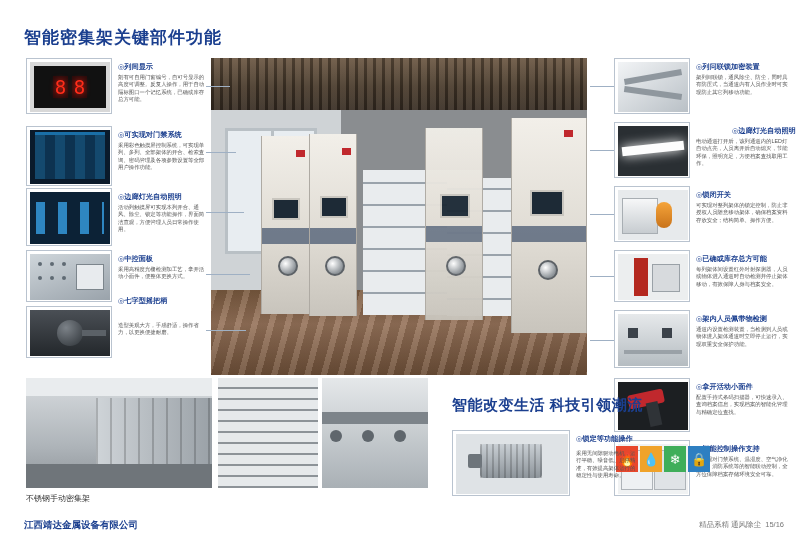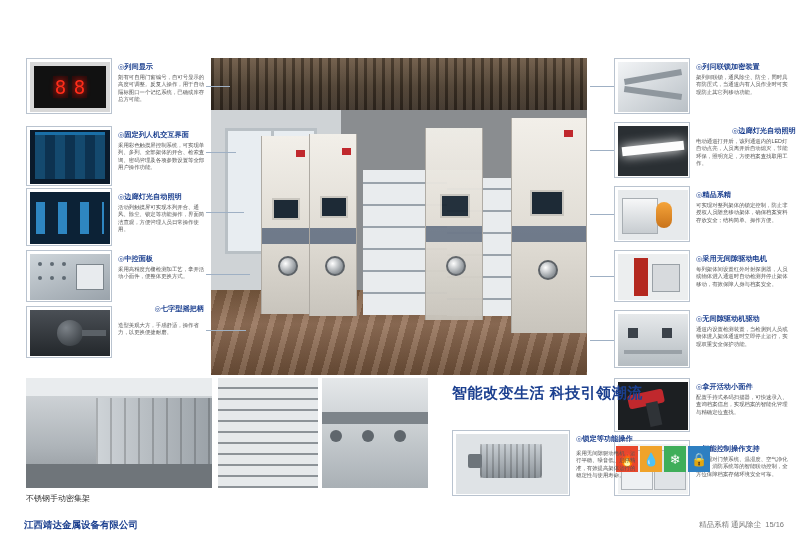--- a/index.html
+++ b/index.html
@@ -90,20 +90,21 @@
   
   .icons{position:absolute;display:flex;gap:2px;}
   .icons div{width:22px;height:26px;display:flex;align-items:center;justify-content:center;
     color:#fff;font-size:13px;}
 </style>
 </head>
 <body>
 
 <div class="page">
 
+  <div class="hdr-cn">智能密集架关键部件功能</div>
   <div class="hdr-en">
   </div>
 
   <div class="hero">
     <div class="ceil"></div>
     <div class="backwall"></div>
     <div class="win"></div>
     <div class="floor"></div>
 
     <div class="shelfstack" style="left:152px;top:112px;width:120px;height:145px;">
@@ -162,21 +163,21 @@
   <div class="dotline" style="left:206px;top:86px;width:24px;"></div>
 
   <div class="card" style="left:26px;top:126px;width:86px;height:60px;">
     <div class="thumb" style="width:80px;height:54px;">
       <div class="scr">
           <div class="hdrbar"></div>
           <div class="grid"></div>
         </div>
     </div>
   </div>
-  <div class="ttl" style="left:118px;top:130px;width:86px;">◎固定列人机交互界面</div>
+  <div class="ttl" style="left:118px;top:130px;width:86px;">◎可实现对门禁系统</div>
   <div class="bdy" style="left:118px;top:142px;width:88px;">采用彩色触摸屏控制系统，可实现单列、多列、全部架体的开合、检索查询、密码管理及各项参数设置等全部用户操作功能。</div>
   <div class="dotline" style="left:206px;top:152px;width:30px;"></div>
 
   <div class="card" style="left:26px;top:188px;width:86px;height:58px;">
     <div class="thumb" style="width:80px;height:52px;">
       <div class="scr2">
           <div class="bars"></div>
         </div>
     </div>
   </div>
@@ -202,21 +203,21 @@
   <div class="dotline" style="left:206px;top:274px;width:44px;"></div>
 
   <div class="card" style="left:26px;top:306px;width:86px;height:52px;">
     <div class="thumb" style="width:80px;height:46px;">
       <div class="handle">
           <div class="knob"></div>
         <div style="position:absolute;left:52px;top:20px;width:24px;height:6px;background:#5b6167;"></div>
       </div>
     </div>
   </div>
-  <div class="ttl" style="left:118px;top:304px;width:86px;text-align:right;">◎七字型摇把柄</div>
+  <div class="ttl" style="left:118px;top:296px;width:86px;">◎七字型摇把柄</div>
   <div class="bdy" style="left:118px;top:322px;width:88px;">造型美观大方，手感舒适，操作省力，以更换便捷耐磨。</div>
   <div class="dotline" style="left:206px;top:330px;width:40px;"></div>
 
   <div class="card" style="left:614px;top:58px;width:76px;height:56px;">
     <div class="thumb" style="width:70px;height:50px;background:#dfe3e6;">
       <div style="position:absolute;inset:0;background:linear-gradient(145deg,#f2f4f6,#b9c0c6);"></div>
       <div style="position:absolute;left:6px;top:12px;width:58px;height:6px;background:#8f979e;transform:rotate(-10deg);"></div>
       <div style="position:absolute;left:6px;top:28px;width:58px;height:6px;background:#8f979e;transform:rotate(8deg);"></div>
     </div>
   </div>
@@ -232,43 +233,43 @@
   <div class="ttl" style="left:696px;top:126px;width:96px;padding-left:36px;">◎边廊灯光自动照明</div>
   <div class="bdy" style="left:696px;top:138px;width:96px;">电动通道打开后，该列通道内的LED灯自动点亮，人员离开后自动熄灭，节能环保，照明充足，方便档案查找取用工作。</div>
   <div class="dotline" style="left:590px;top:150px;width:24px;"></div>
 
   <div class="card" style="left:614px;top:186px;width:76px;height:56px;">
     <div class="thumb" style="width:70px;height:50px;background:#e7eaec;">
       <div style="position:absolute;left:4px;top:8px;width:34px;height:34px;background:linear-gradient(180deg,#f6f7f8,#c7ccd0);border:1px solid #a8aeb3;"></div>
       <div style="position:absolute;left:38px;top:12px;width:16px;height:26px;border-radius:8px;background:linear-gradient(180deg,#f5a43a,#c9731a);"></div>
     </div>
   </div>
-  <div class="ttl" style="left:696px;top:190px;width:96px;">◎精品系精</div>
+  <div class="ttl" style="left:696px;top:190px;width:96px;">◎锁闭开关</div>
   <div class="bdy" style="left:696px;top:202px;width:96px;">可实现对整列架体的锁定控制，防止非授权人员随意移动架体，确保档案资料存放安全；结构简单、操作方便。</div>
   <div class="dotline" style="left:590px;top:214px;width:24px;"></div>
 
   <div class="card" style="left:614px;top:250px;width:76px;height:52px;">
     <div class="thumb" style="width:70px;height:46px;background:#eceeef;">
       <div style="position:absolute;left:16px;top:4px;width:14px;height:38px;background:#b4281f;"></div>
       <div style="position:absolute;left:34px;top:10px;width:26px;height:26px;background:#d7dadd;border:1px solid #9aa1a7;"></div>
     </div>
   </div>
-  <div class="ttl" style="left:696px;top:254px;width:96px;">◎采用无间隙驱动电机</div>
+  <div class="ttl" style="left:696px;top:254px;width:96px;">◎已确或库存总方可能</div>
   <div class="bdy" style="left:696px;top:266px;width:96px;">每列架体间设置红外对射探测器，人员或物体进入通道时自动检测并停止架体移动，有效保障人身与档案安全。</div>
   <div class="dotline" style="left:590px;top:276px;width:24px;"></div>
 
   <div class="card" style="left:614px;top:310px;width:76px;height:58px;">
     <div class="thumb" style="width:70px;height:52px;background:#cfd4d8;">
       <div style="position:absolute;inset:0;background:linear-gradient(180deg,#e6e9eb,#b5bcc1);"></div>
       <div style="position:absolute;left:10px;top:14px;width:10px;height:10px;background:#3b424a;"></div>
       <div style="position:absolute;left:44px;top:14px;width:10px;height:10px;background:#3b424a;"></div>
       <div style="position:absolute;left:6px;top:36px;width:58px;height:4px;background:#9aa1a7;"></div>
     </div>
   </div>
-  <div class="ttl" style="left:696px;top:314px;width:96px;">◎无间隙驱动机驱动</div>
+  <div class="ttl" style="left:696px;top:314px;width:96px;">◎架内人员佩带物检测</div>
   <div class="bdy" style="left:696px;top:326px;width:96px;">通道内设置检测装置，当检测到人员或物体进入架体通道时立即停止运行，实现双重安全保护功能。</div>
   <div class="dotline" style="left:590px;top:340px;width:24px;"></div>
 
   <div class="card" style="left:614px;top:378px;width:76px;height:54px;">
     <div class="thumb" style="width:70px;height:48px;background:#1c1f22;">
       <div style="position:absolute;left:10px;top:10px;width:36px;height:14px;background:#c0282d;border-radius:3px;transform:rotate(-12deg);"></div>
       <div style="position:absolute;left:30px;top:20px;width:12px;height:24px;background:#2f3337;transform:rotate(-12deg);"></div>
     </div>
   </div>
   <div class="ttl" style="left:696px;top:382px;width:96px;">◎拿开活动小面件</div>
@@ -306,21 +307,21 @@
   <div class="bigphoto" style="left:322px;top:378px;width:106px;height:110px;">
     <div style="position:absolute;inset:0;background:linear-gradient(180deg,#e5e8ea,#a9b0b5);"></div>
     <div style="position:absolute;left:0;top:34px;width:100%;height:12px;background:#7d848a;"></div>
     <div style="position:absolute;left:8px;top:52px;width:12px;height:12px;border-radius:50%;background:#5f666c;"></div>
     <div style="position:absolute;left:40px;top:52px;width:12px;height:12px;border-radius:50%;background:#5f666c;"></div>
     <div style="position:absolute;left:72px;top:52px;width:12px;height:12px;border-radius:50%;background:#5f666c;"></div>
   </div>
 
   <div class="caption" style="left:26px;top:493px;">不锈钢手动密集架</div>
 
-  <div class="sect-title" style="left:452px;top:384px;">智能改变生活 科技引领潮流</div>
+  <div class="sect-title" style="left:452px;top:396px;">智能改变生活 科技引领潮流</div>
 
   <div class="card" style="left:452px;top:430px;width:118px;height:66px;">
     <div class="thumb" style="width:112px;height:60px;background:#dfe3e6;">
       <div style="position:absolute;left:24px;top:10px;width:62px;height:34px;background:linear-gradient(180deg,#c9cfd4,#8d949a);border-radius:4px;"></div>
       <div style="position:absolute;left:24px;top:10px;width:62px;height:34px;background:repeating-linear-gradient(90deg,rgba(0,0,0,.18) 0 2px,transparent 2px 6px);"></div>
       <div style="position:absolute;left:12px;top:20px;width:14px;height:14px;background:#6e757b;border-radius:2px;"></div>
     </div>
   </div>
   <div class="ttl" style="left:576px;top:434px;width:60px;">◎锁定等功能操作</div>
   <div class="bdy" style="left:576px;top:450px;width:60px;">采用无间隙驱动电机，运行平稳、噪音低、启停精准，有效提高架体运行的稳定性与使用寿命。</div>

